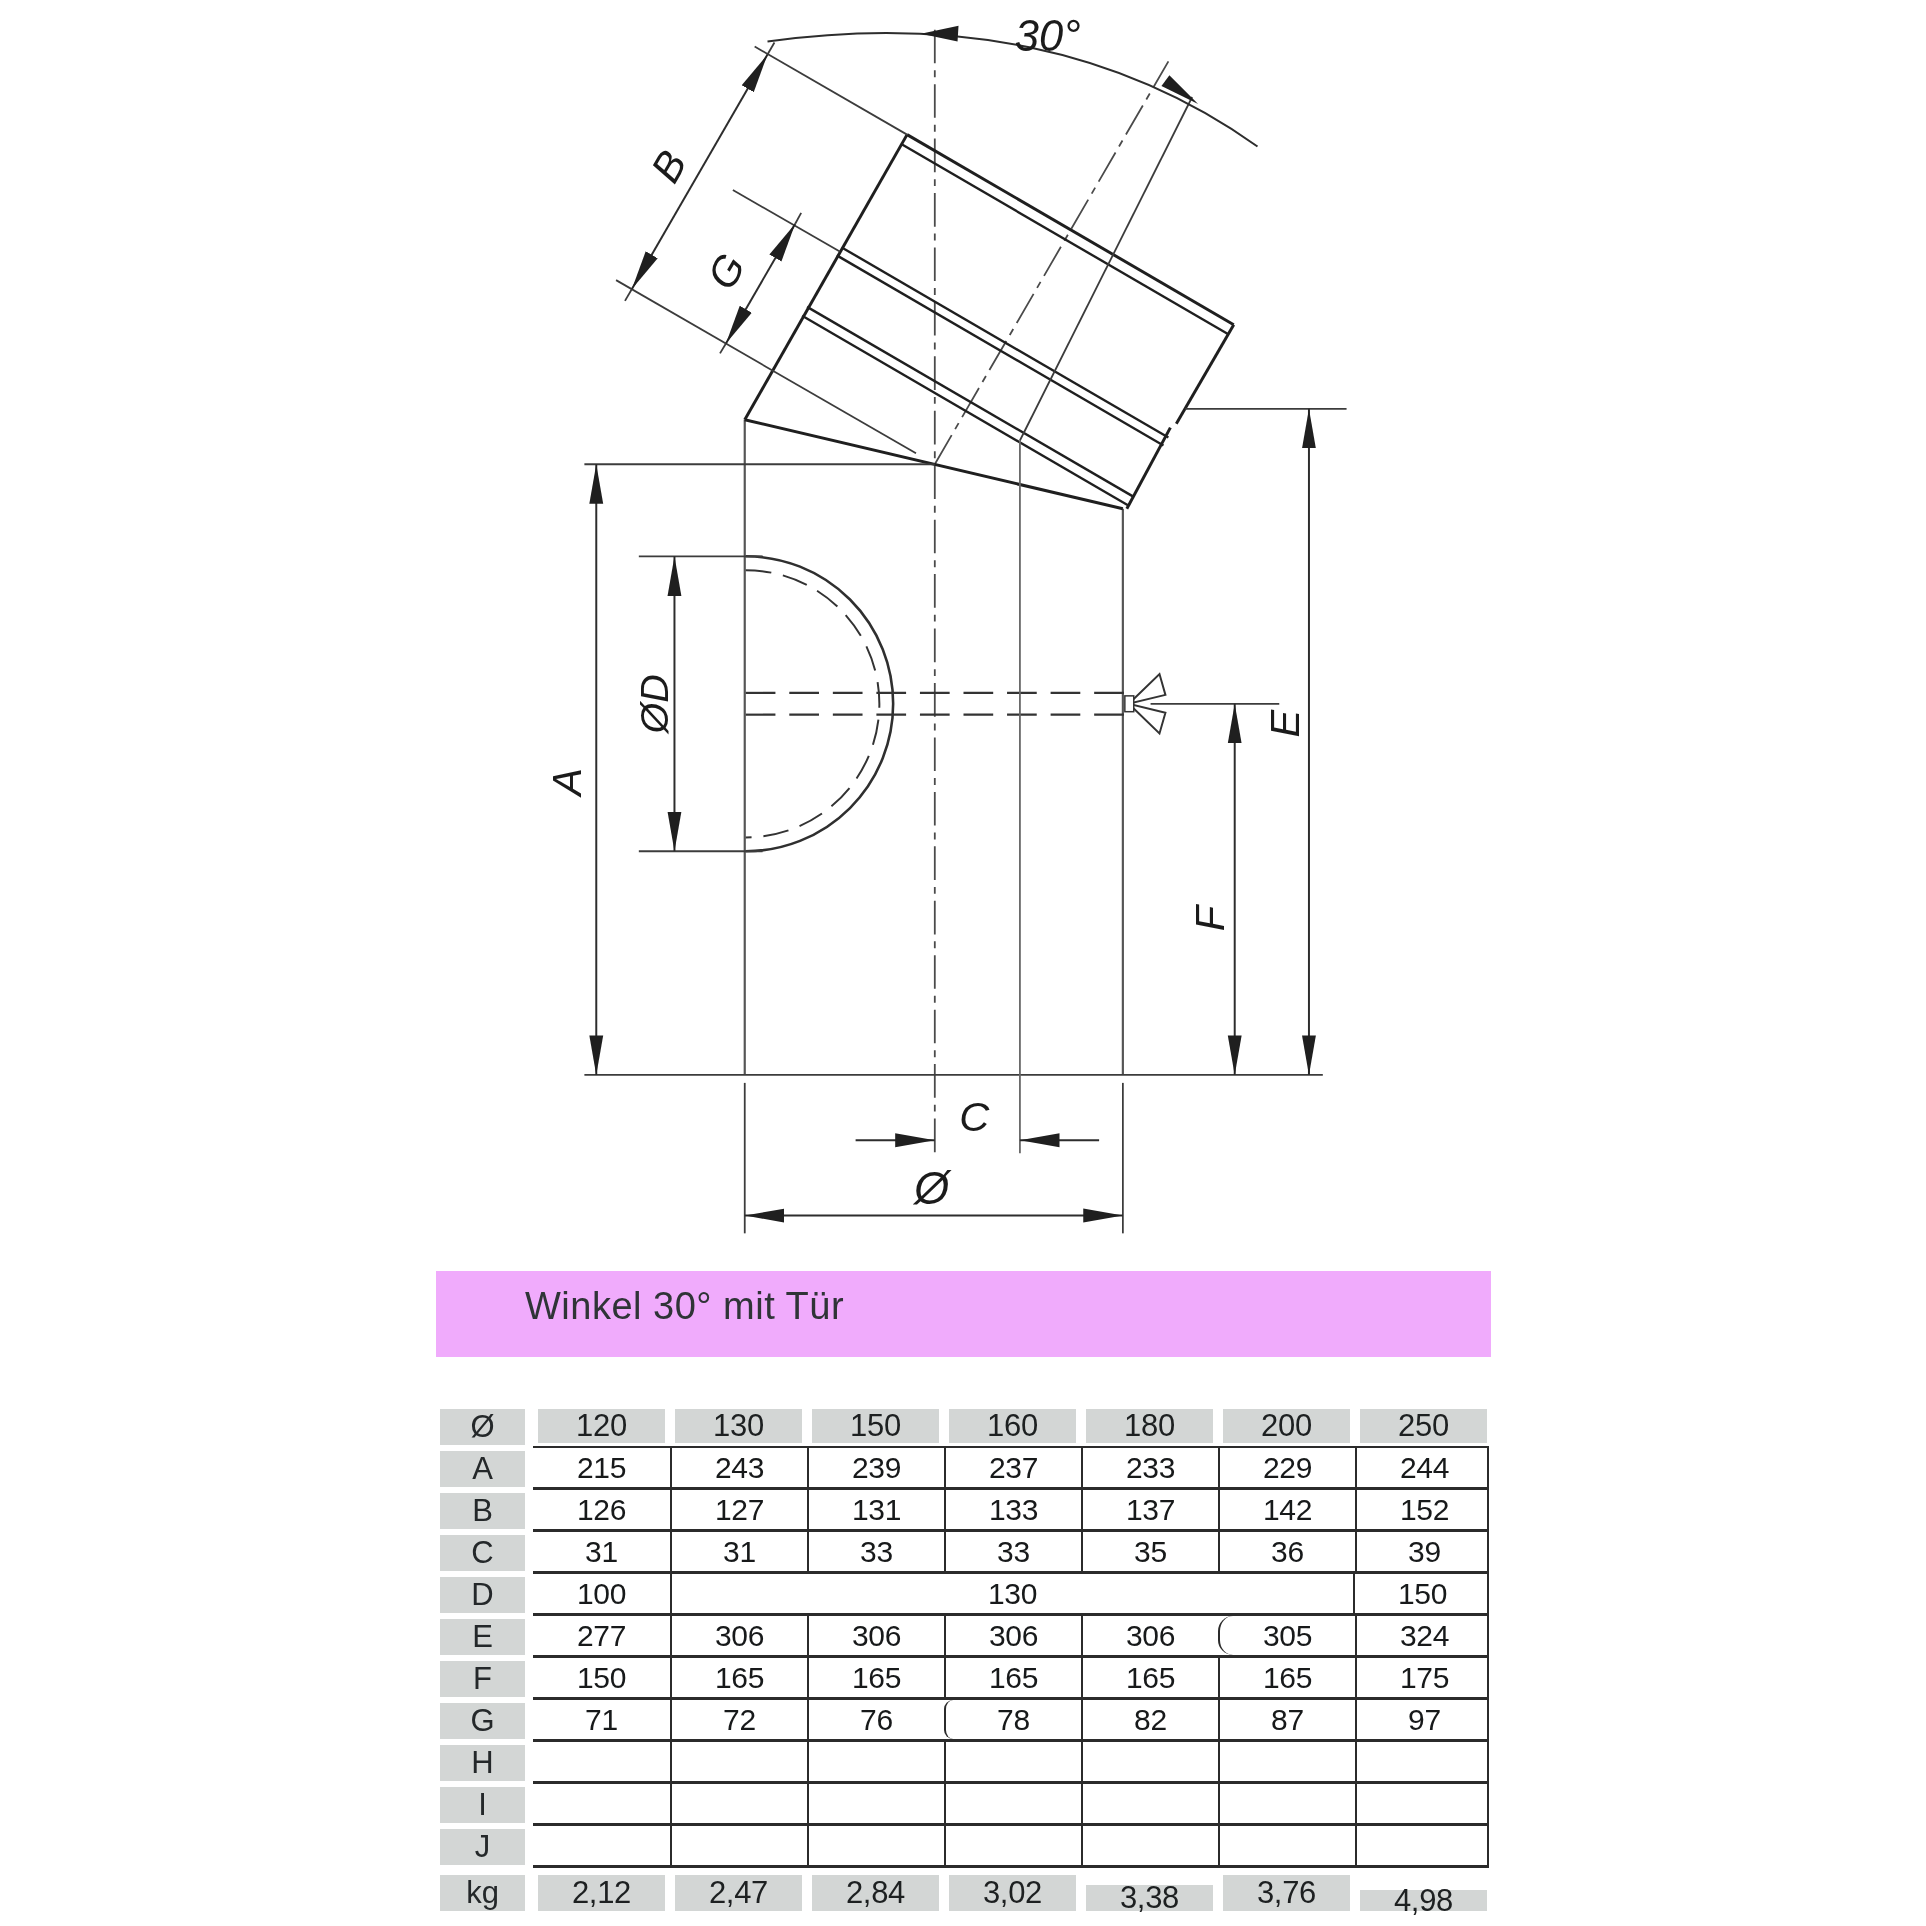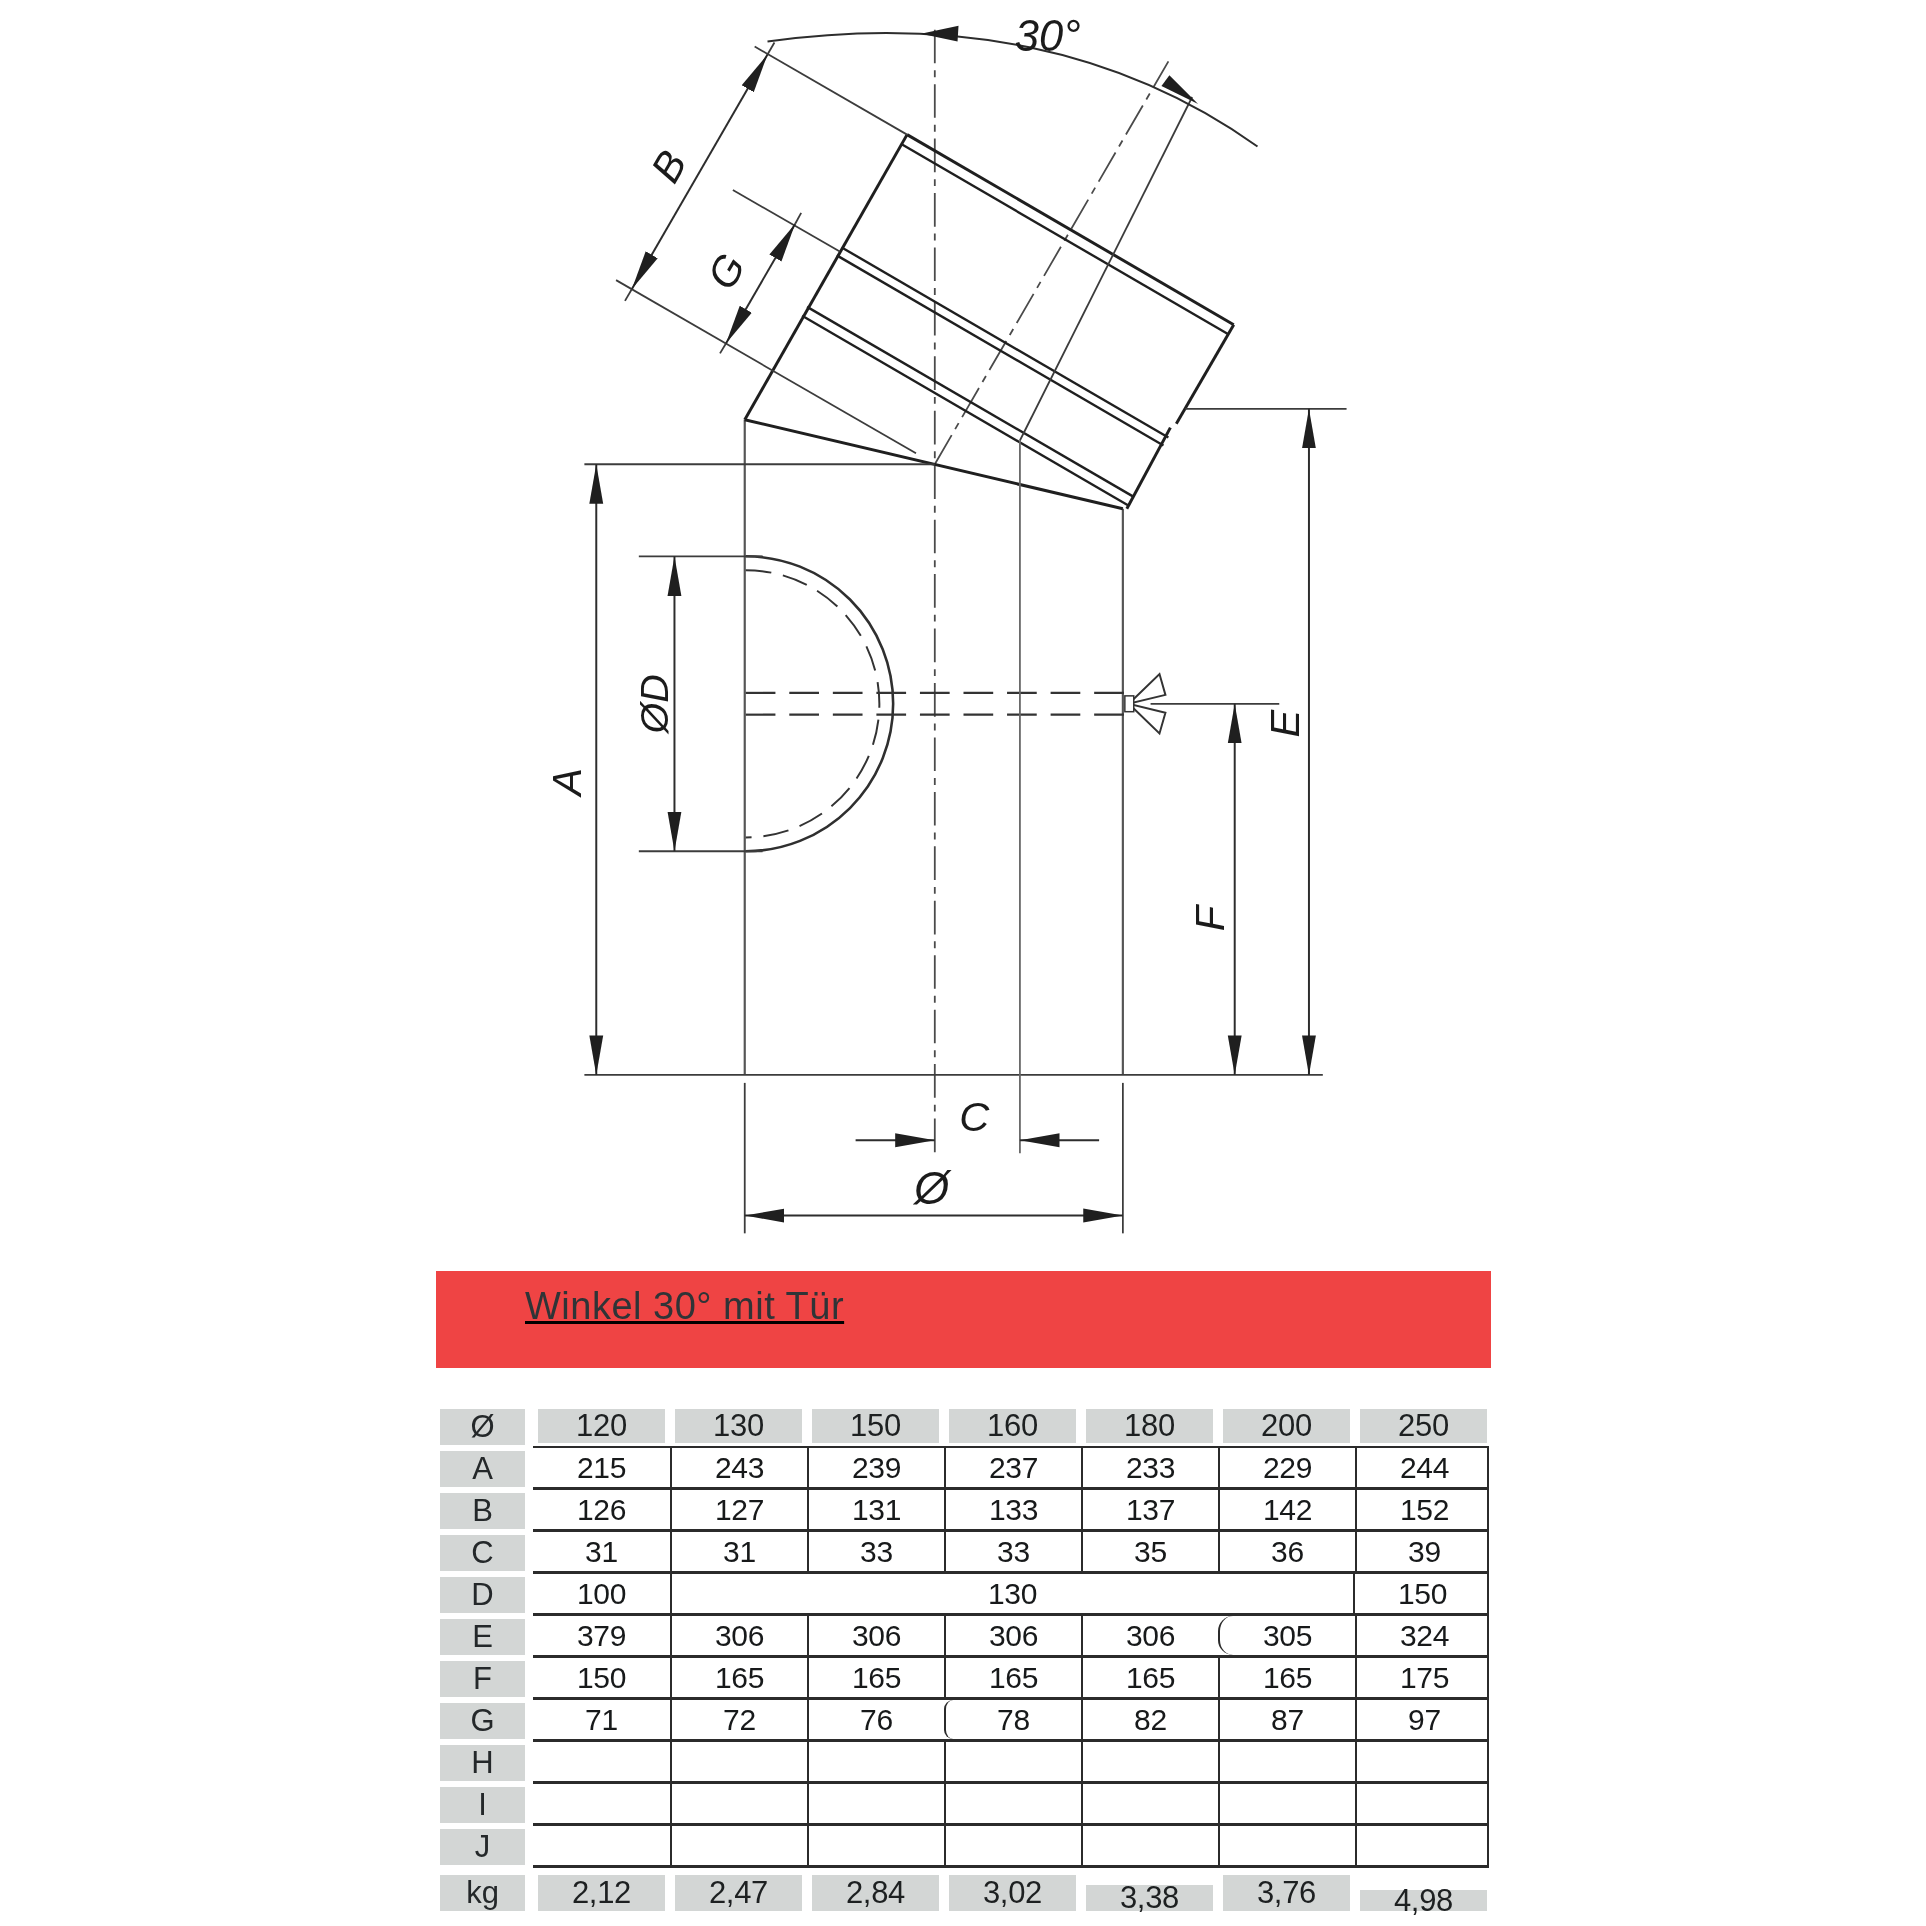--- a/index.html
+++ b/index.html
@@ -2,22 +2,22 @@
 <html><head>
 <meta charset="utf-8">
 <style>
   html,body{margin:0;padding:0;background:#fff;}
   .page{position:relative;width:1927px;height:1927px;background:#ffffff;overflow:hidden;
         font-family:"Liberation Sans",sans-serif;}
   svg{position:absolute;left:0;top:0;}
   svg text{font-family:"Liberation Sans",sans-serif;font-style:italic;fill:#1b1b1b;}
 
   
-  .title-band{position:absolute;left:436px;top:1271px;width:1055px;height:97px;
-              background:#ef4444;box-sizing:border-box;text-decoration:underline;}
+  .title-band{position:absolute;left:436px;top:1271px;width:1055px;height:86px;
+              background:#f0abfc;box-sizing:border-box;}
   .title-band .t{padding:14px 0 0 89px;font-size:38px;color:#2f3437;letter-spacing:0.5px;}
 
   
   .spec{position:absolute;left:440px;top:1406px;}
   .trow{display:flex;height:42px;box-sizing:border-box;}
   .trow.kg{height:42px;margin-top:4px;}
   .rlabel{width:85px;height:36px;margin:3px 0;background:#d3d6d5;display:flex;
           align-items:center;justify-content:center;font-size:31px;color:#24282a;flex:0 0 auto;}
   .gutter{width:8px;flex:0 0 auto;}
   .strip{width:956px;display:flex;box-sizing:border-box;flex:0 0 auto;}
@@ -199,21 +199,21 @@
         <div class="strip data">
           <div class="dcell nl" style="flex: 0 0 137px;">100</div>
           <div class="dcell" style="flex: 0 0 683px;">130</div>
           <div class="dcell" style="flex: 0 0 137px;">150</div>
         </div>
       </div>
       <div class="trow">
         <div class="rlabel">E</div>
         <div class="gutter"></div>
         <div class="strip data">
-          <div class="dcell nl" style="flex: 0 0 137px;">379</div>
+          <div class="dcell nl" style="flex: 0 0 137px;">277</div>
           <div class="dcell" style="flex: 0 0 137px;">306</div>
           <div class="dcell" style="flex: 0 0 137px;">306</div>
           <div class="dcell" style="flex: 0 0 137px;">306</div>
           <div class="dcell" style="flex: 0 0 137px;">306</div>
           <div class="dcell" style="flex: 0 0 137px; border-radius: 15px;">305</div>
           <div class="dcell" style="flex: 0 0 137px;">324</div>
         </div>
       </div>
       <div class="trow">
         <div class="rlabel">F</div>

